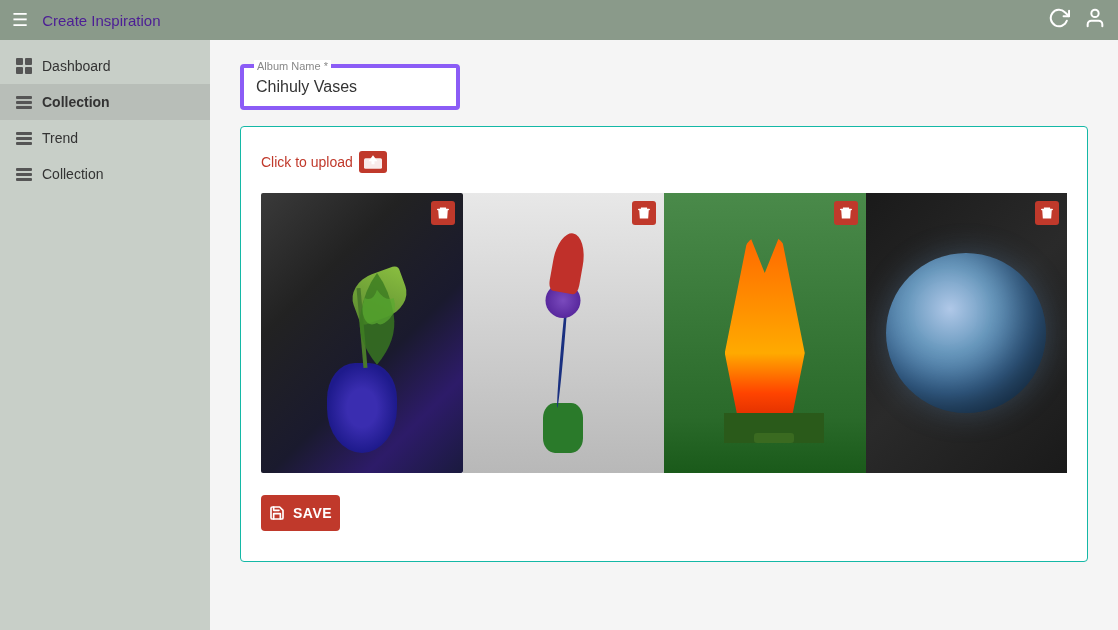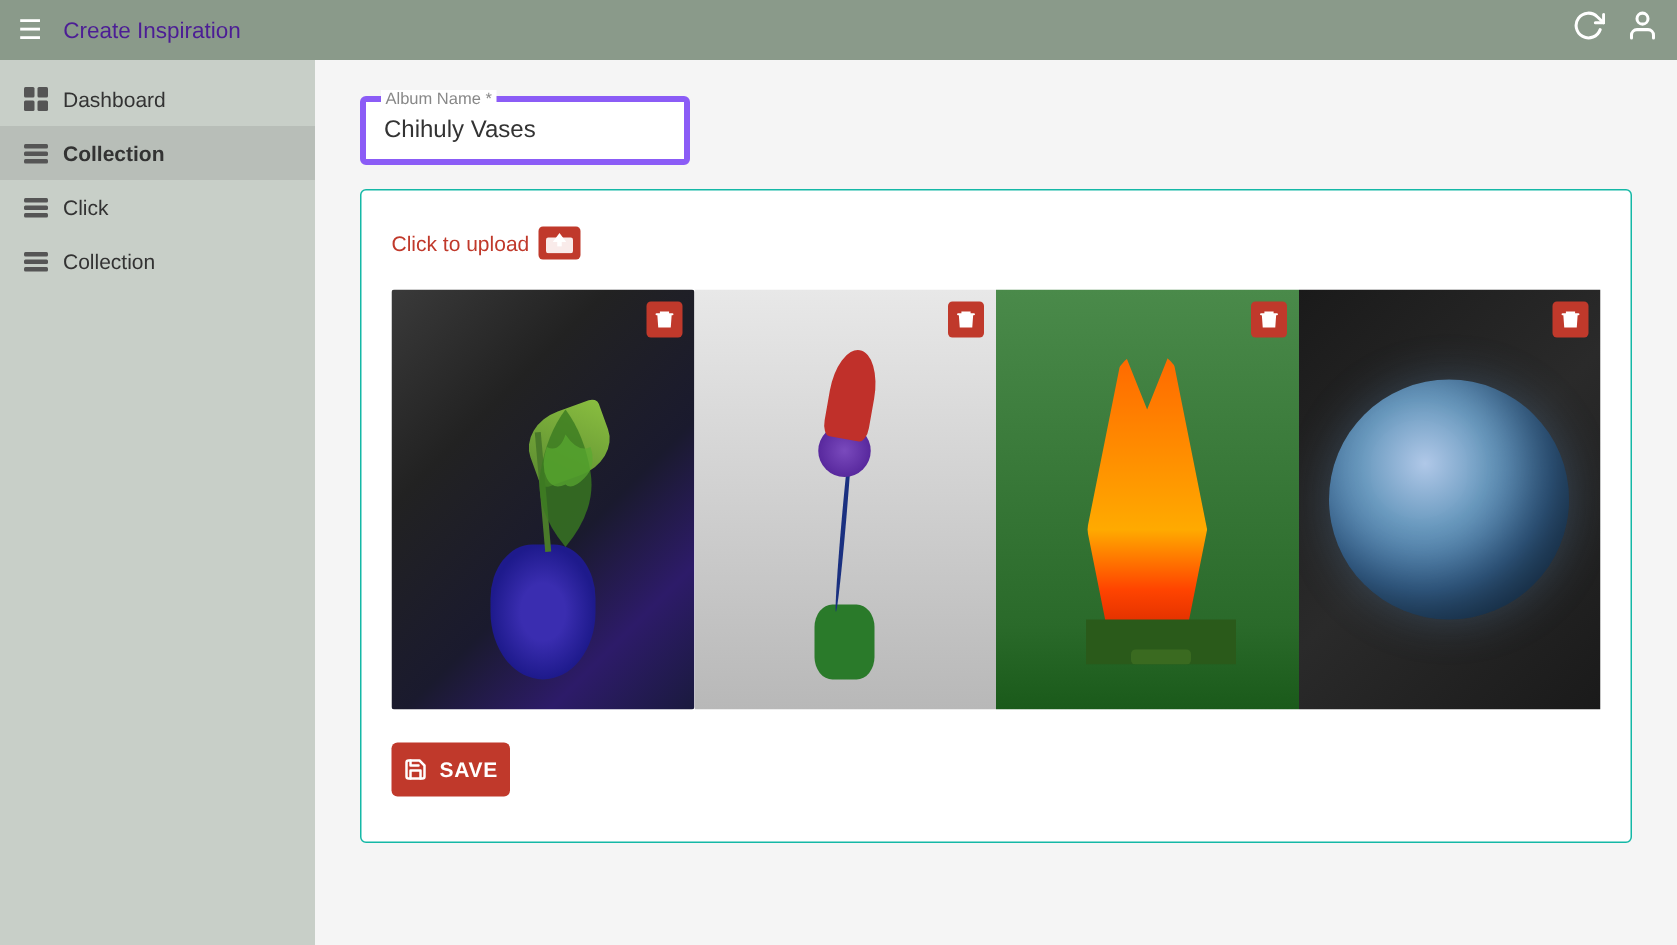--- a/index.html
+++ b/index.html
@@ -377,21 +377,21 @@
           <span></span>
       </div>
       <span>Collection</span>
     </div>
     <div class="sidebar-item">
       <div class="sidebar-list-icon">
         <span></span>
           <span></span>
           <span></span>
       </div>
-      <span>Click</span>
+      <span>Trend</span>
     </div>
     <div class="sidebar-item">
       <div class="sidebar-list-icon">
         <span></span>
           <span></span>
           <span></span>
       </div>
       <span>Collection</span>
     </div>
   </nav>

